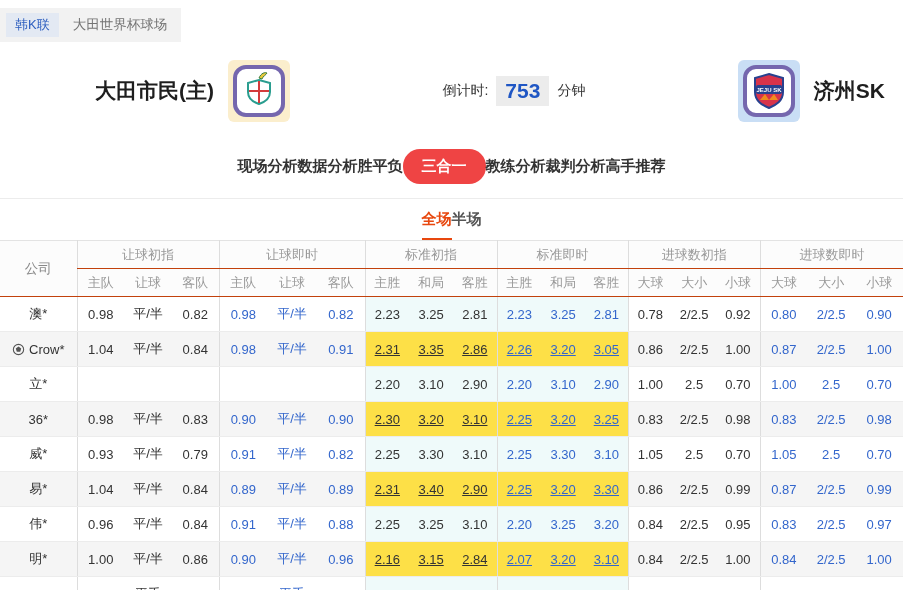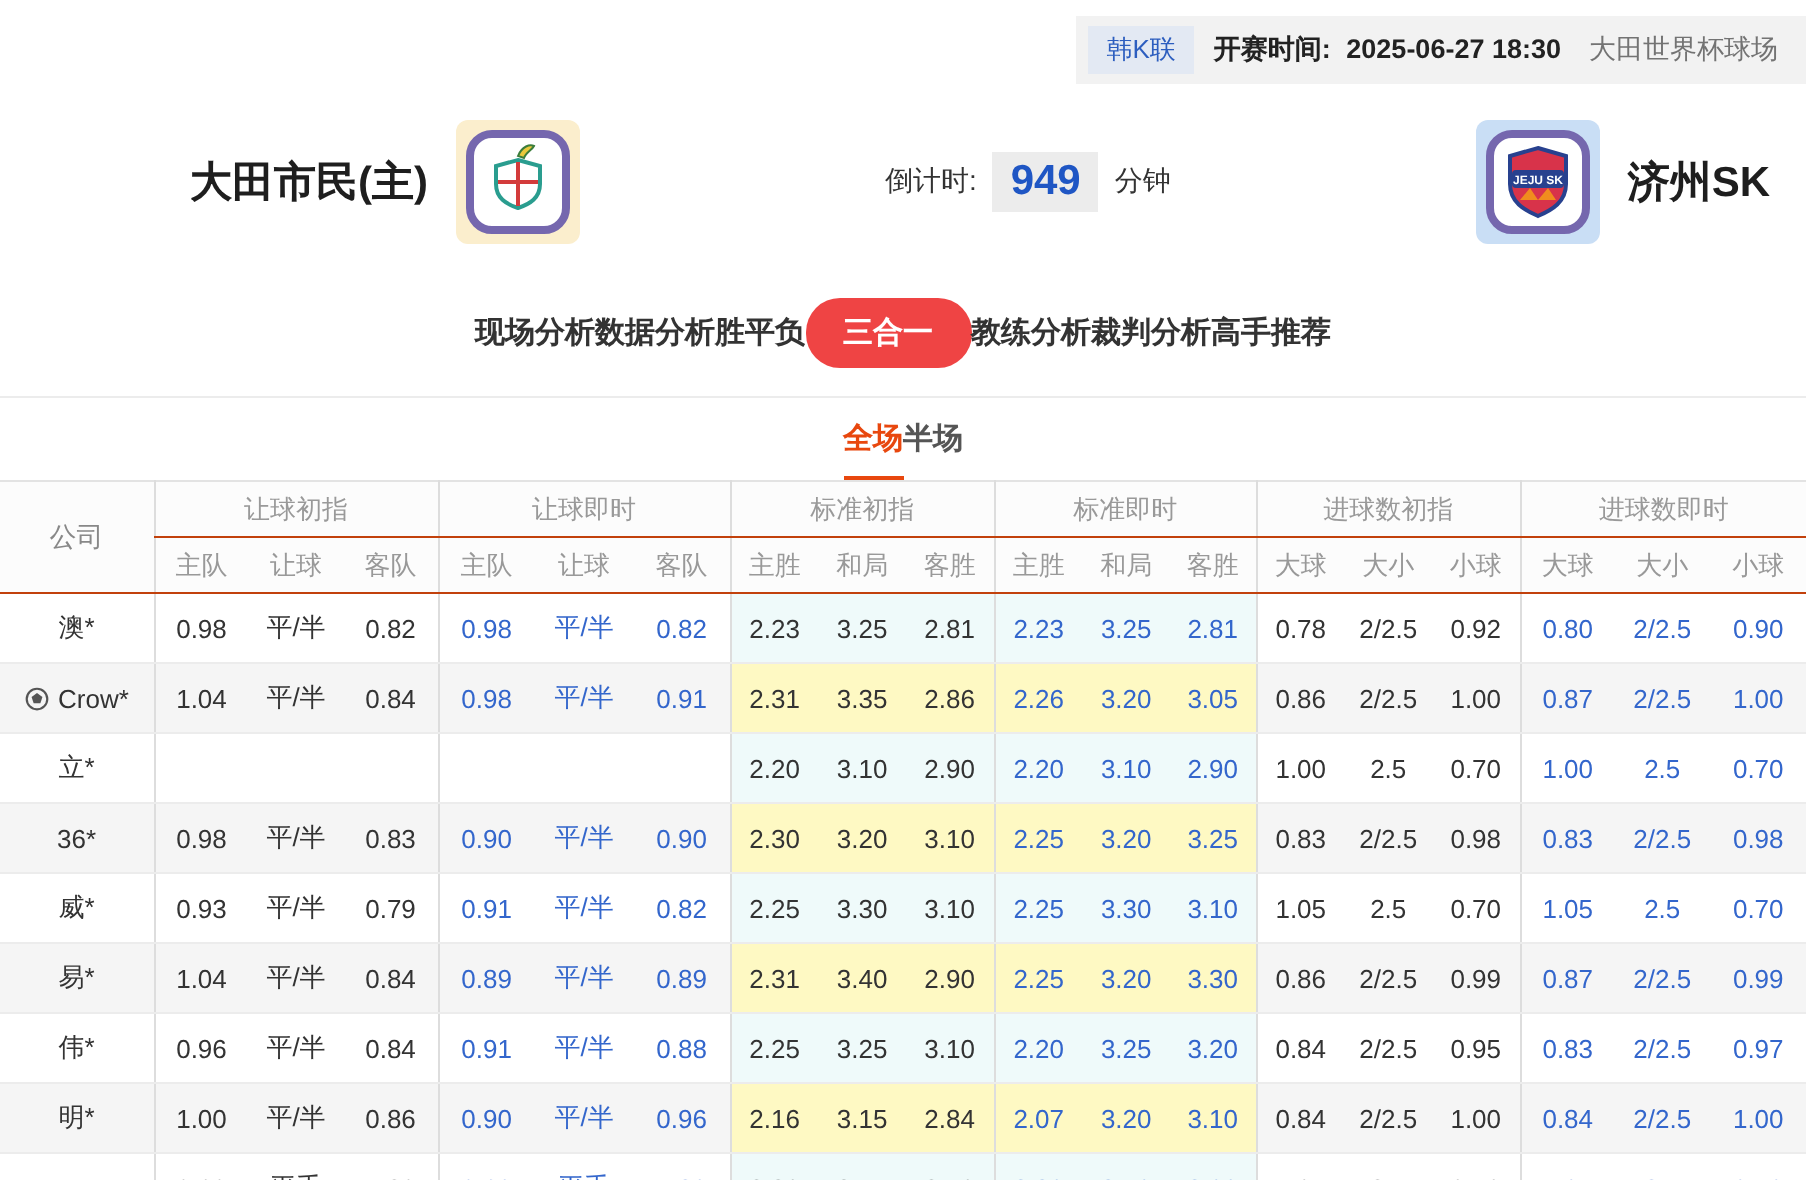--- a/index.html
+++ b/index.html
@@ -6,21 +6,21 @@
   html,body { width: 903px; }
   body {
     font-family: "Liberation Sans", "DejaVu Sans", sans-serif;
     background: #fff;
     color: #333;
     width: 903px;
     height: 590px;
     overflow: hidden;
   }
   
-  .topbar-wrap { display: flex; justify-content: flex-end; padding-top: 8px; }
+  .topbar-wrap { display: flex; justify-content: flex-start; padding-top: 8px; }
   .topbar {
     display: flex; align-items: center;
     background: #f2f2f2;
     padding: 5px 14px 5px 6px;
     font-size: 13.5px;
     gap: 10px;
   }
   .league-chip {
     background: #e3e9f3;
     color: #2d5ebf;
@@ -103,54 +103,50 @@
   .odds tbody td {
     font-size: 13px;
     height: 35px;
     border-bottom: 1px solid #ececec;
     color: #333;
   }
   .group-start { border-left: 1px solid #ddd; }
   .row-even td { background: #f5f5f5; }
   .row-odd td { background: #fff; }
   .odds td.tint { background: #effafa; }
-  .row-even td.tint { background: #fef9c3; }
+  .row-even td.tint { background: #fde047; text-decoration: underline; }
   .odds td.live { color: #3366cc; }
   .td-company { color: #555; }
   .td-company .ball { width: 13px; height: 13px; vertical-align: -2px; margin-right: 4px; }
 </style>
 </head>
 <body>
 
 <div class="topbar-wrap">
   <div class="topbar">
     <span class="league-chip">韩K联</span>
-    <span class="kickoff">
-      <span>开赛时间:</span>
-      <span class="time">2025-06-27 18:30</span>
-    </span>
     <span class="venue">大田世界杯球场</span>
   </div>
 </div>
 
 <div class="match-header">
   <div class="team">
     <span class="team-name">大田市民(主)</span>
     <svg class="logo-box" viewBox="0 0 62 62">
       <rect x="0" y="0" width="62" height="62" rx="6" fill="#fbeecd"></rect>
       <rect x="7" y="7" width="48" height="48" rx="11" fill="#fff" stroke="#7567ae" stroke-width="4"></rect>
       <path d="M31 20 l11 3 v9 c0 7 -5 10 -11 12 c-6 -2 -11 -5 -11 -12 v-9 z" fill="#fff" stroke="#2a9d8f" stroke-width="2"></path>
       <line x1="31" y1="21" x2="31" y2="43" stroke="#d33b3b" stroke-width="2"></line>
       <line x1="21" y1="31" x2="41" y2="31" stroke="#d33b3b" stroke-width="2"></line>
       <path d="M31 18 c2 -5 6 -6 8 -5 c-1 2 -4 3 -5 6 z" fill="#e9c93c" stroke="#3b7d3b" stroke-width="1"></path>
     </svg>
   </div>
   <div class="countdown">
     <span>倒计时:</span>
-    <span class="num">949</span>
+    <span class="num">753</span>
     <span>分钟</span>
   </div>
   <div class="team">
     <svg class="logo-box" viewBox="0 0 62 62">
       <rect x="0" y="0" width="62" height="62" rx="6" fill="#c9def5"></rect>
       <rect x="7" y="7" width="48" height="48" rx="11" fill="#fff" stroke="#7567ae" stroke-width="4"></rect>
       <path d="M31 14 l14 4 v14 c0 9 -7 13 -14 16 c-7 -3 -14 -7 -14 -16 v-14 z" fill="#d8334a" stroke="#28418f" stroke-width="2"></path>
       <path d="M22 40 l5 -6 4 6 z" fill="#f08c1e"></path>
       <path d="M31 40 l5 -6 4 6 z" fill="#f08c1e"></path>
       <rect x="18" y="25" width="26" height="9" rx="2" fill="#28418f"></rect>

